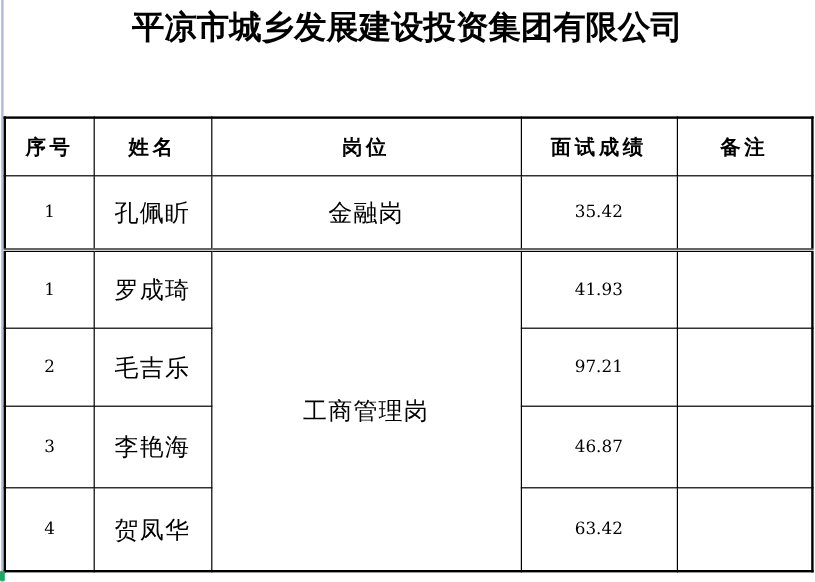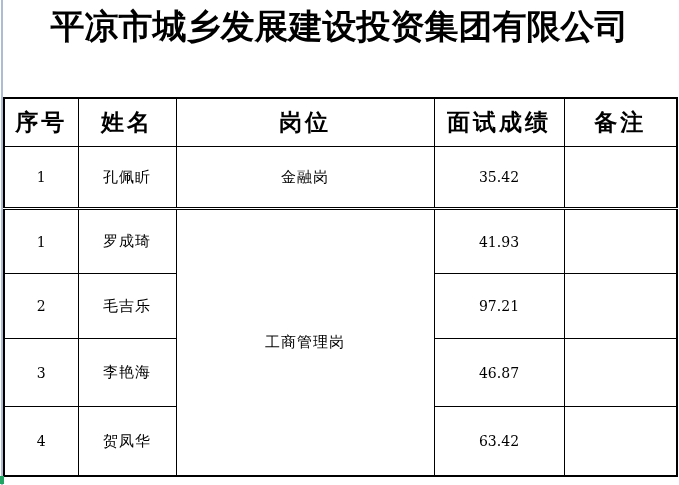--- a/index.html
+++ b/index.html
@@ -33,23 +33,23 @@
     height: 8px;
     background: #21a464;
     z-index: 3;
   }
   .title-block {
     position: absolute;
     left: 3px;
     top: 8px;
     width: 673px;
     text-align: center;
-    font-family: Liberation Sans, sans-serif;
+    font-family: Liberation Mono, monospace;
     font-weight: 700;
-    font-size: 34px;
+    font-size: 27px;
     line-height: 37px;
     color: #000000;
     white-space: nowrap;
   }
   table.score-table {
     position: absolute;
     left: 3px;
     top: 97px;
     width: 673px;
     border-collapse: collapse;
@@ -63,31 +63,31 @@
     padding: 0;
     overflow: hidden;
   }
   table.score-table {
     border: 2px solid #000000;
   }
   tr.header-row th {
     height: 47px;
     font-family: Liberation Mono, monospace;
     font-weight: 700;
-    font-size: 23px;
+    font-size: 17px;
     letter-spacing: 3px;
     margin-top: 19px;
   }
   td.cell-no, td.cell-score {
     font-family: "DejaVu Serif", serif;
     font-size: 14px;
   }
   td.cell-name, td.cell-position {
     font-family: "DejaVu Serif", serif;
-    font-size: 15px;
+    font-size: 20px;
     letter-spacing: 1px;
   }
   tr.row-1 td { height: 60px; }
   tr.row-2 td { height: 63px; }
   tr.row-3 td { height: 64px; }
   tr.row-4 td { height: 67px; }
   tr.row-5 td { height: 68px; }
   
   tr.row-1 td { border-bottom: 3px double #000000; }
 </style>

